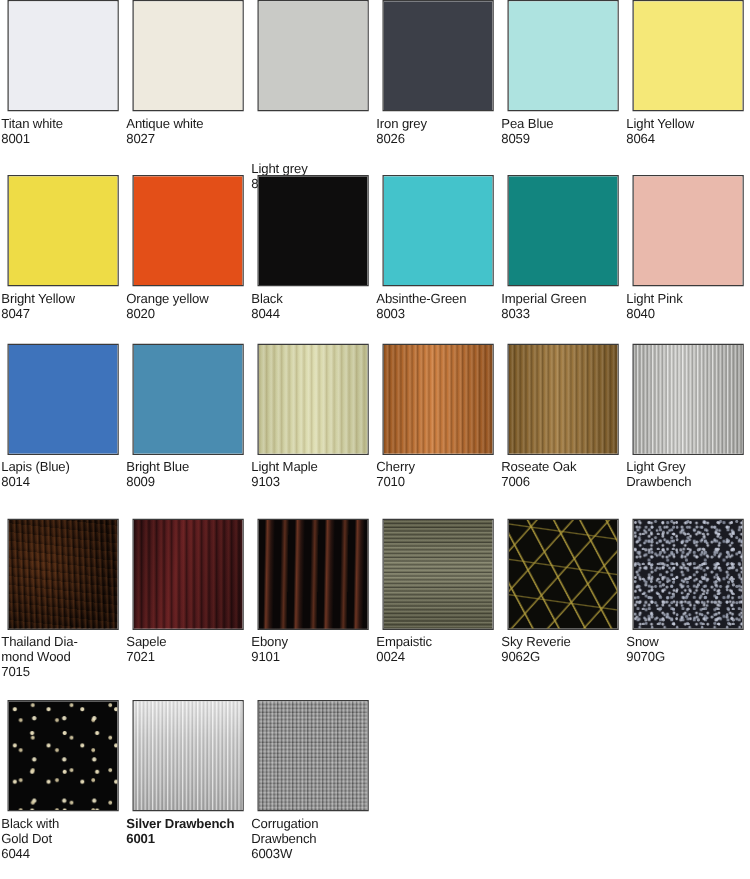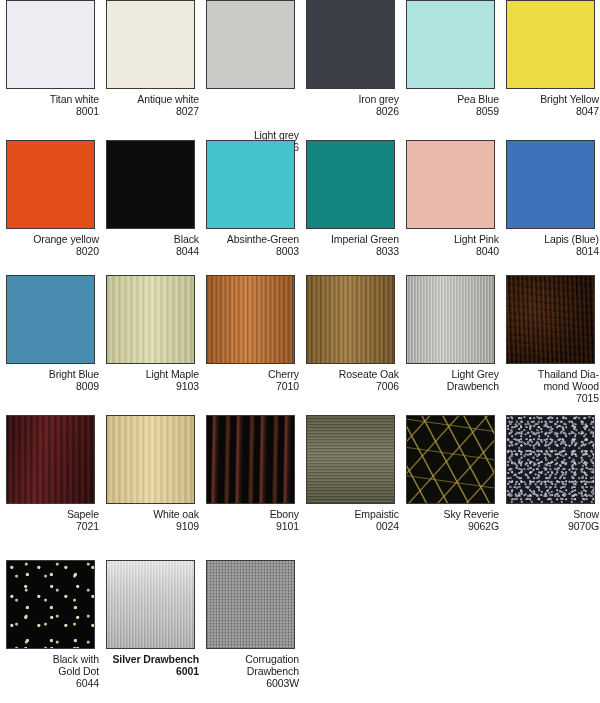--- a/index.html
+++ b/index.html
@@ -34,21 +34,21 @@
     position: relative;
     overflow: hidden;
     flex: none;
   }
   .chip-texture {
     position: absolute;
     left: 0; top: 0; right: 0; bottom: 0;
   }
   .swatch-label {
     margin-top: 4px;
-    text-align: right;
+    text-align: left;
     font-size: 10.5px;
     line-height: 12.2px;
     color: #1b1b1b;
     width: 98px;
     letter-spacing: -0.1px;
   }
   .swatch-name { display: block; }
   .swatch-code { display: block; }
   .swatch-code:empty { display: none; }
 </style>
@@ -96,20 +96,29 @@
       <div class="swatch-chip" style="border-color: rgb(58, 58, 58);">
         <div class="chip-texture" style="background-color:#aee3e0;"></div>
       </div>
       <div class="swatch-label" style="color: rgb(27, 27, 27);">
         <span class="swatch-name">Pea Blue</span>
         <span class="swatch-code">8059</span>
       </div>
     </div>
     <div class="swatch-cell">
       <div class="swatch-chip" style="border-color: rgb(58, 58, 58);">
+        <div class="chip-texture" style="background-color:#f5e878;"></div>
+      </div>
+      <div class="swatch-label" style="color: rgb(27, 27, 27);">
+        <span class="swatch-name">Light Yellow</span>
+        <span class="swatch-code">8064</span>
+      </div>
+    </div>
+    <div class="swatch-cell">
+      <div class="swatch-chip" style="border-color: rgb(58, 58, 58);">
         <div class="chip-texture" style="background-color:#eedc46;"></div>
       </div>
       <div class="swatch-label" style="color: rgb(27, 27, 27);">
         <span class="swatch-name">Bright Yellow</span>
         <span class="swatch-code">8047</span>
       </div>
     </div>
     <div class="swatch-cell">
       <div class="swatch-chip" style="border-color: rgb(58, 58, 58);">
         <div class="chip-texture" style="background-color:#e34f18;"></div>
@@ -217,29 +226,20 @@
         <span class="swatch-code">7015</span>
       </div>
     </div>
     <div class="swatch-cell">
       <div class="swatch-chip" style="border-color: rgb(58, 58, 58);">
         <div class="chip-texture" style="background-color:#5a1d20;background-image:repeating-linear-gradient(90deg, rgba(0,0,0,0.42) 0px, rgba(0,0,0,0.0) 2px, rgba(160,60,50,0.18) 4px, rgba(0,0,0,0.30) 6px),linear-gradient(100deg, rgba(0,0,0,0.45), rgba(140,40,40,0.20) 40%, rgba(0,0,0,0.50));"></div>
       </div>
       <div class="swatch-label" style="color: rgb(27, 27, 27);">
         <span class="swatch-name">Sapele</span>
         <span class="swatch-code">7021</span>
-      </div>
-    </div>
-    <div class="swatch-cell">
-      <div class="swatch-chip" style="border-color: rgb(58, 58, 58);">
-        <div class="chip-texture" style="background-color:#e6d296;background-image:repeating-linear-gradient(90deg, rgba(120,100,50,0.22) 0px, rgba(120,100,50,0.0) 2px, rgba(255,255,255,0.18) 4px, rgba(120,100,50,0.14) 6px),linear-gradient(90deg, rgba(0,0,0,0.10), rgba(255,255,255,0.14) 50%, rgba(0,0,0,0.12));"></div>
-      </div>
-      <div class="swatch-label" style="color: rgb(27, 27, 27);">
-        <span class="swatch-name">White oak</span>
-        <span class="swatch-code">9109</span>
       </div>
     </div>
     <div class="swatch-cell">
       <div class="swatch-chip" style="border-color: rgb(58, 58, 58);">
         <div class="chip-texture" style="background-color:#241410;background-image:repeating-linear-gradient(91deg, #0a0707 0px, #0a0707 5px, #6b3422 7px, #2a1510 10px, #0a0707 13px, #0a0707 18px, #5a2c1c 21px, #120b08 24px),linear-gradient(90deg, rgba(0,0,0,0.5), rgba(120,60,30,0.15) 60%, rgba(0,0,0,0.6));"></div>
       </div>
       <div class="swatch-label" style="color: rgb(27, 27, 27);">
         <span class="swatch-name">Ebony</span>
         <span class="swatch-code">9101</span>
       </div>

